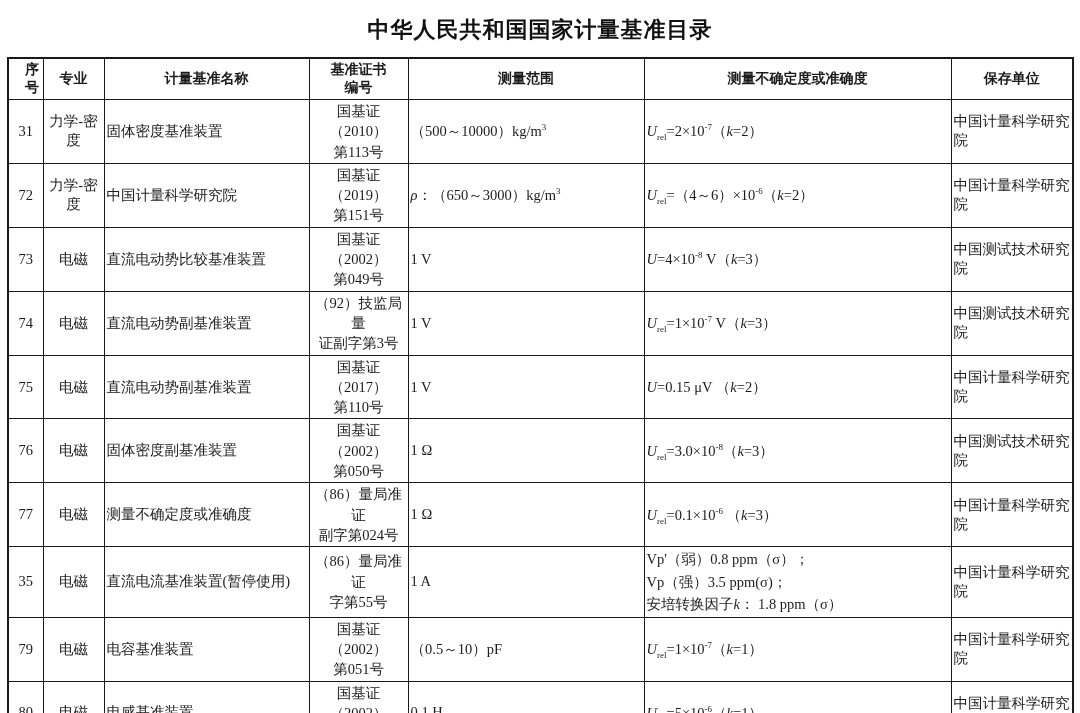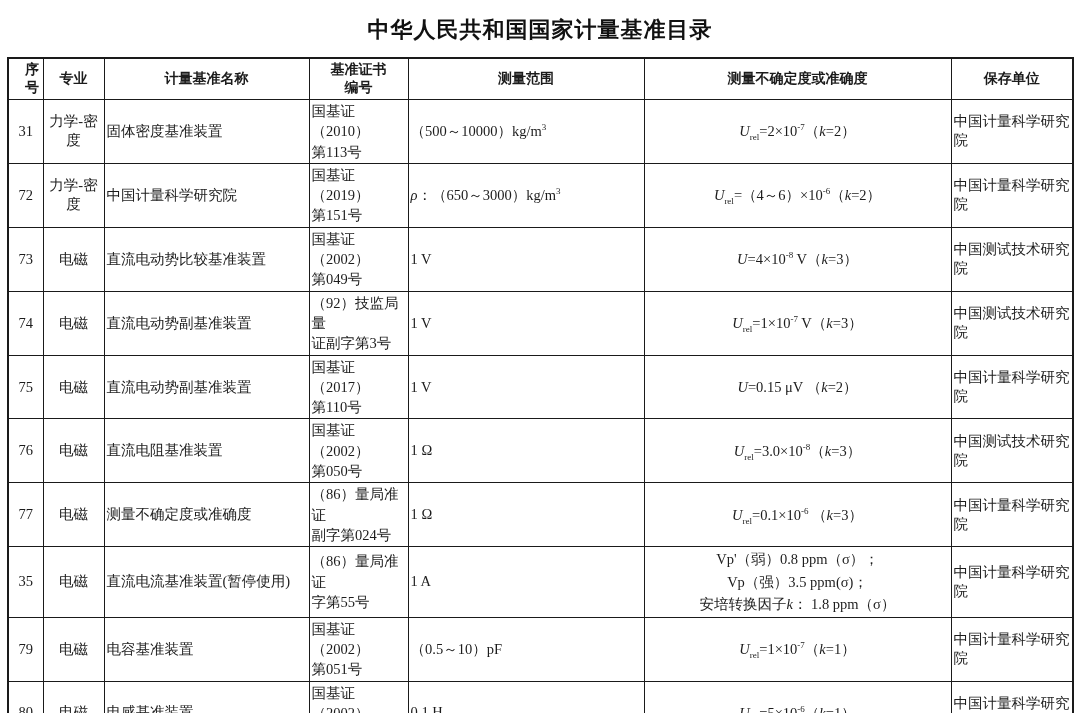--- a/index.html
+++ b/index.html
@@ -35,23 +35,23 @@
   .catalog th {
     font-size: 14px;
     font-weight: bold;
     text-align: center;
     padding: 2px 16px;
   }
   .catalog td { font-size: 14.5px; }
   .c-seq   { text-align: center; }
   .c-field { text-align: center; padding: 1px 0; }
   .c-name  { text-align: left; padding-left: 4px; margin-left: 12px; }
-  .c-cert  { text-align: left; font-size: 13.5px; line-height: 1.4; }
+  .c-cert  { text-align: center; font-size: 13.5px; line-height: 1.4; }
   .c-range { text-align: left; padding-left: 3px; line-height: 1.45; margin-top: 26px; }
-  .c-unc   { text-align: center; padding-left: 7px; line-height: 1.55; }
+  .c-unc   { text-align: left; padding-left: 7px; line-height: 1.55; }
   .c-keeper{ text-align: left; padding: 1px 1px; font-size: 14px; }
   .catalog sub { font-size: 9px; line-height: 0; }
   .catalog sup { font-size: 9px; line-height: 0; }
 </style>
 </head>
 <body>
 
 <div class="page-title">中华人民共和国国家计量基准目录</div>
 
 <table class="catalog">
@@ -117,21 +117,21 @@
       <td class="c-field">电磁</td>
       <td class="c-name">直流电动势副基准装置</td>
       <td class="c-cert">国基证（2017）<br>第110号</td>
       <td class="c-range">1 V</td>
       <td class="c-unc"><i>U</i>=0.15 μV （<i>k</i>=2）</td>
       <td class="c-keeper">中国计量科学研究院</td>
     </tr>
     <tr style="height:41px">
       <td class="c-seq">76</td>
       <td class="c-field">电磁</td>
-      <td class="c-name">直流电阻基准装置</td>
+      <td class="c-name">固体密度副基准装置</td>
       <td class="c-cert">国基证（2002）<br>第050号</td>
       <td class="c-range">1 Ω</td>
       <td class="c-unc"><i>U</i><sub>rel</sub>=3.0×10<sup>-8</sup>（<i>k</i>=3）</td>
       <td class="c-keeper">中国测试技术研究院</td>
     </tr>
     <tr style="height:42px">
       <td class="c-seq">77</td>
       <td class="c-field">电磁</td>
       <td class="c-name">测量不确定度或准确度</td>
       <td class="c-cert">（86）量局准证<br>副字第024号</td>

